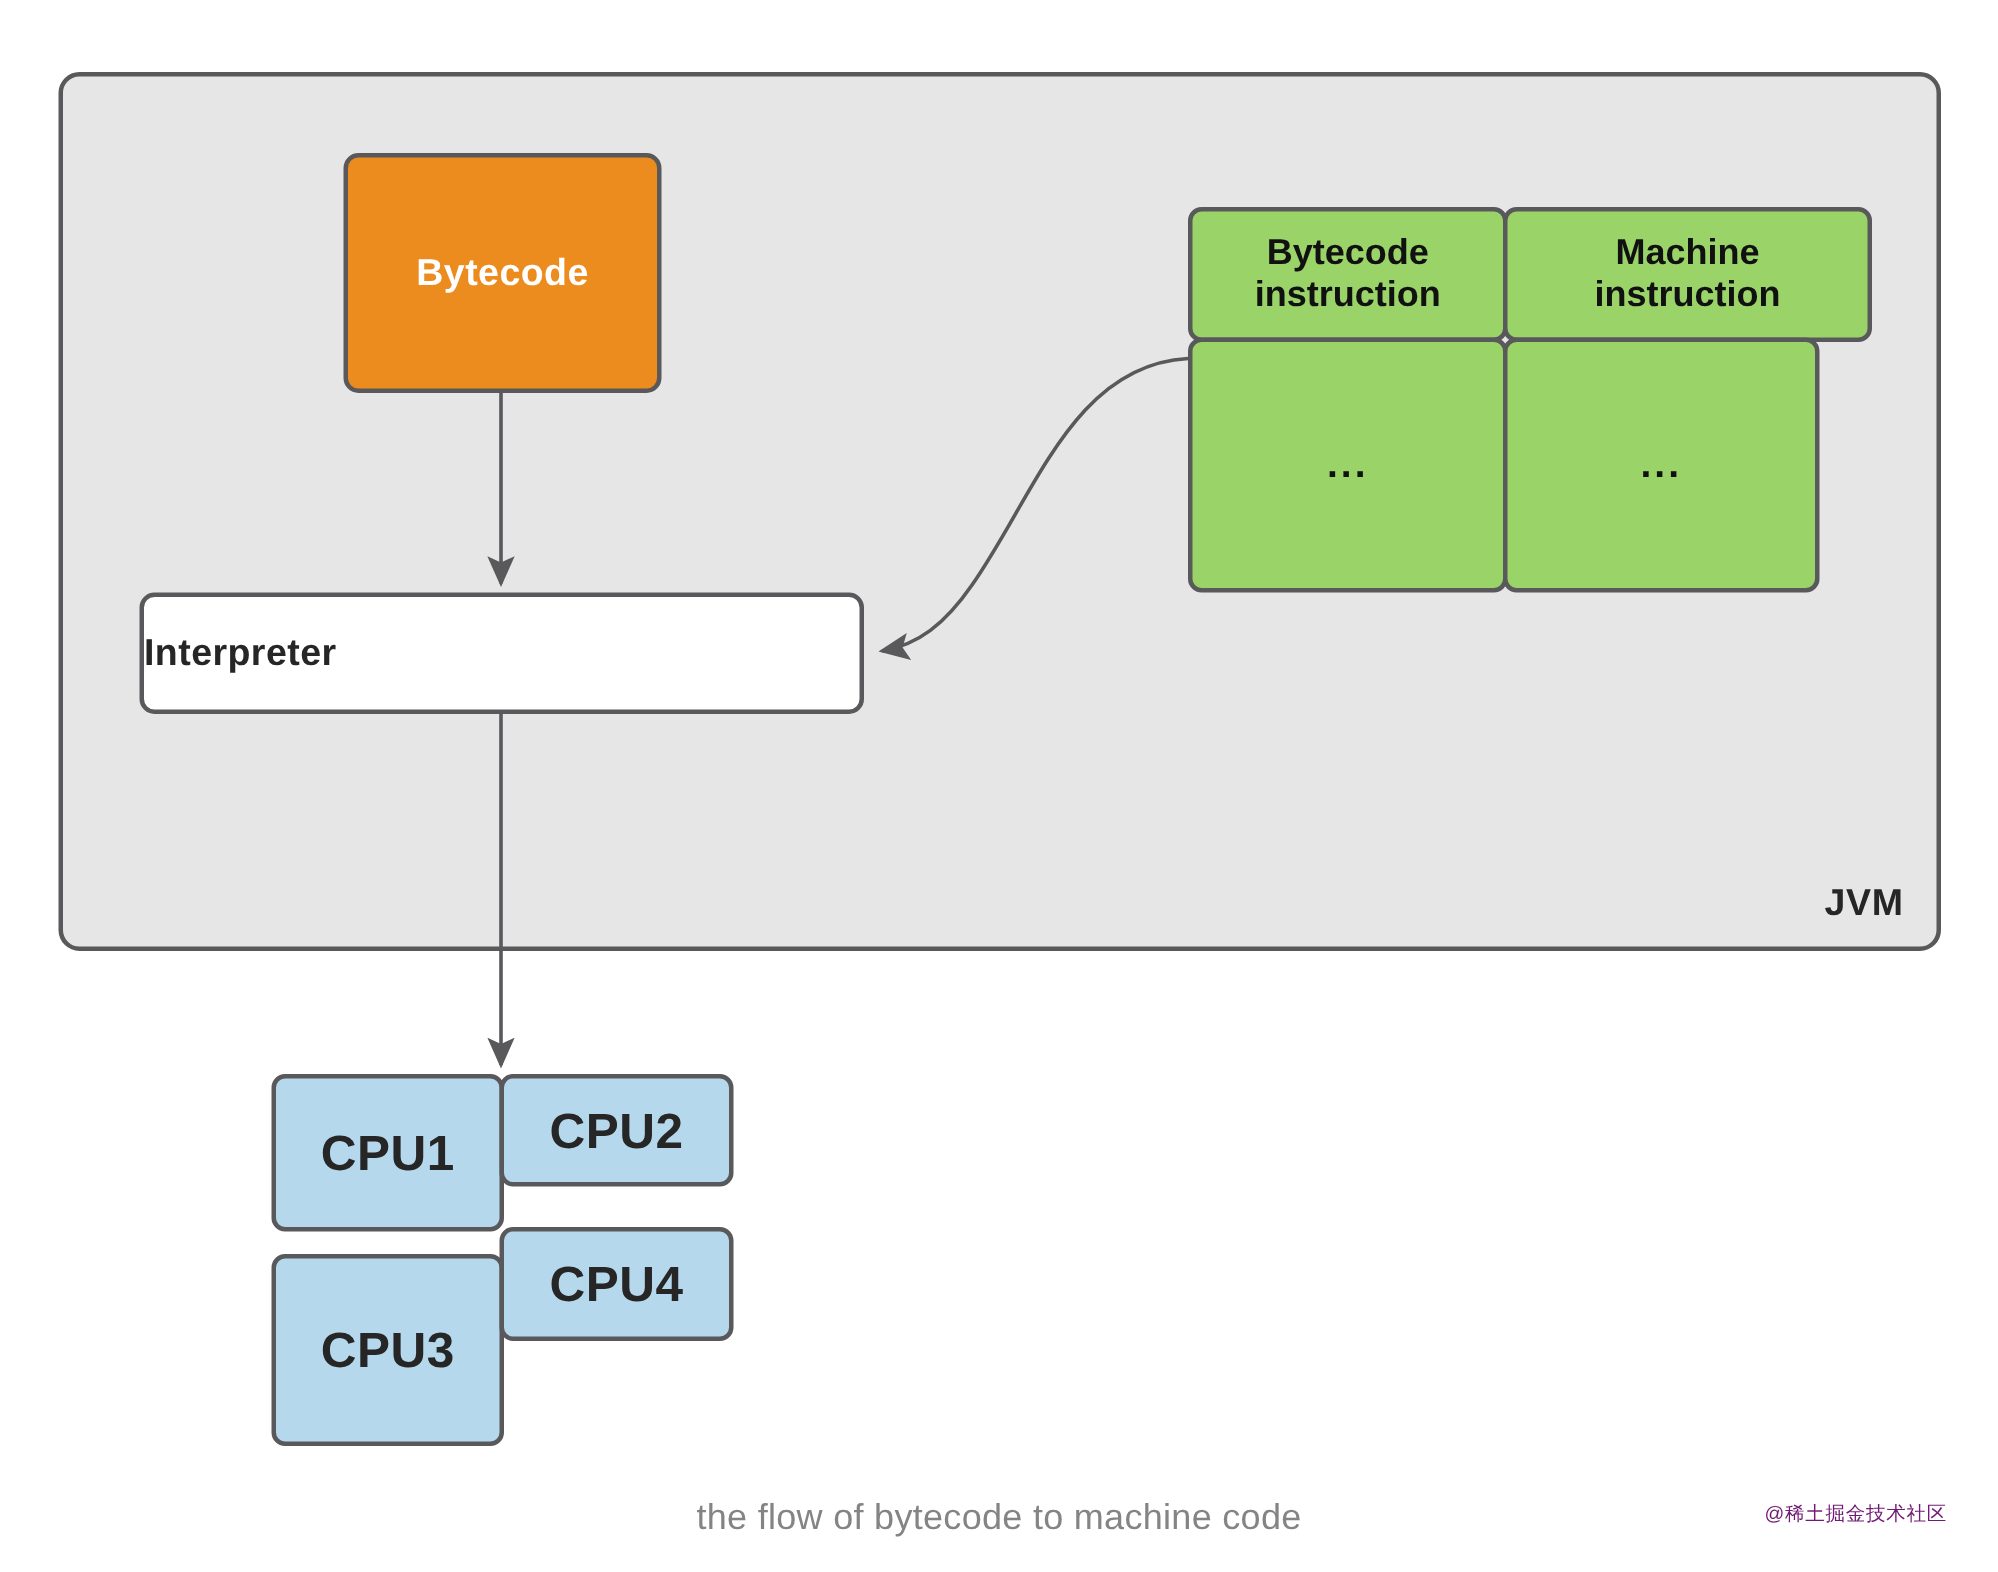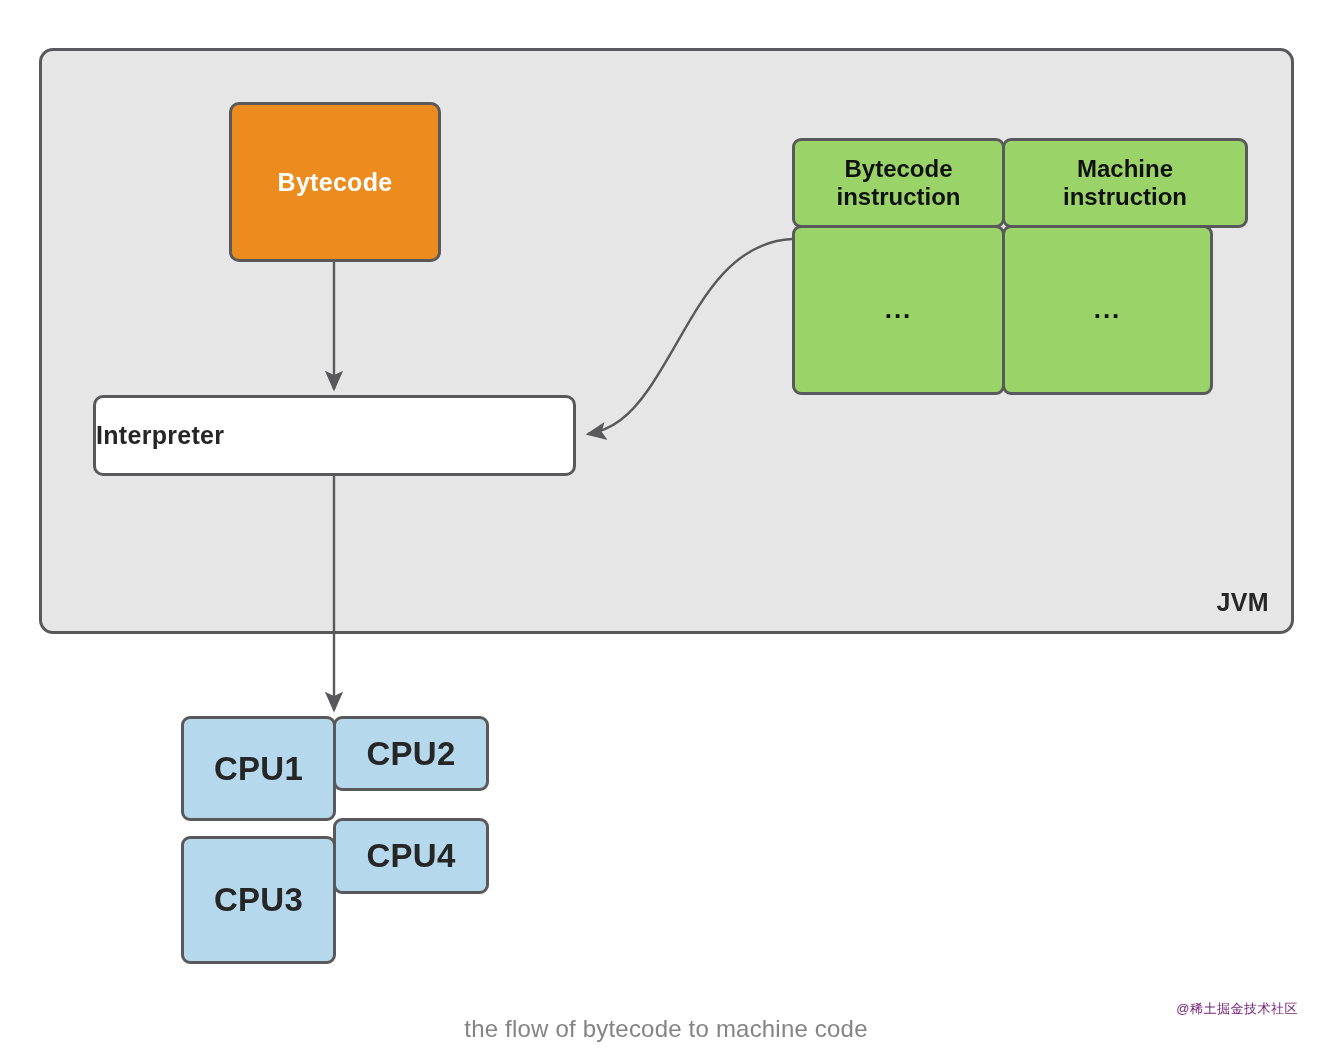--- a/index.html
+++ b/index.html
@@ -159,21 +159,20 @@
   
   #caption {
     position: absolute;
     left: 0;
     top: 998px;
     width: 1332px;
     text-align: center;
     font-size: 24px;
     color: #848484;
     letter-spacing: 0.2px;
-    margin-top: 17px;
   }
   #watermark {
     position: absolute;
     right: 34px;
     top: 1000px;
     font-size: 13px;
     color: #701a75;
     letter-spacing: 0.5px;
   }
 </style>

